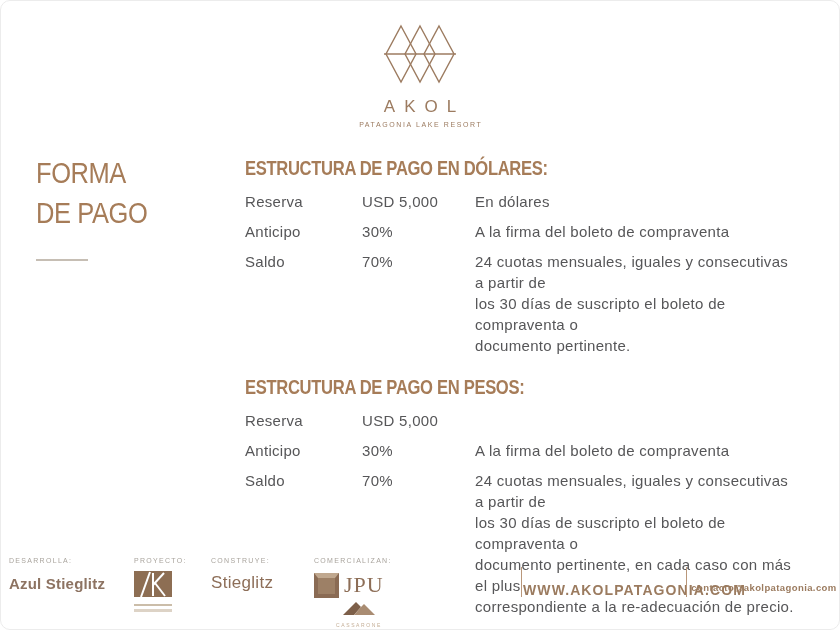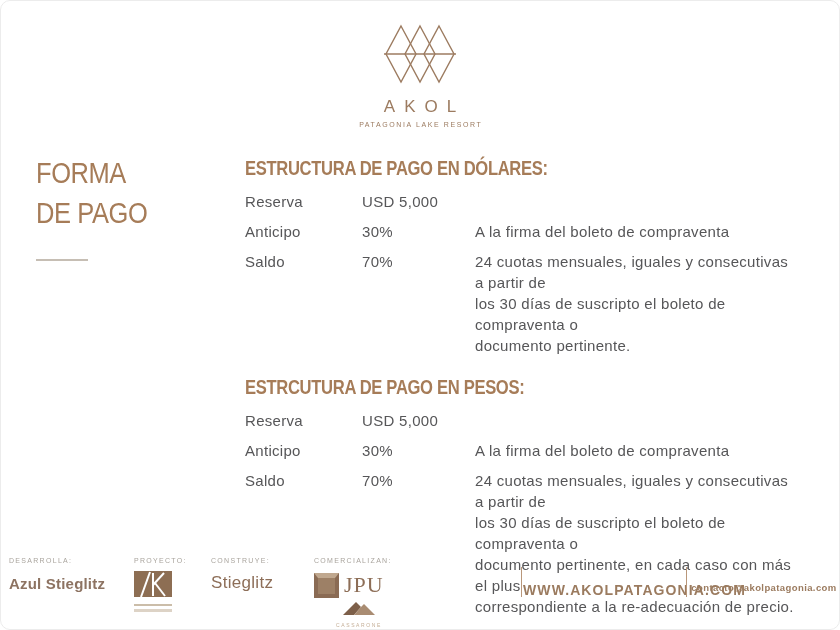--- a/index.html
+++ b/index.html
@@ -81,20 +81,21 @@
     <div class="title-rule" style="position:absolute;left:35px;top:240px;"></div>
   </aside>
 
   <main class="content">
 
     <section class="section">
       <h2 class="section-heading">ESTRUCTURA DE PAGO EN DÓLARES:</h2>
       <div class="row">
         <div class="label">Reserva</div>
         <div class="value">USD 5,000</div>
+        <div class="desc">En dólares</div>
       </div>
       <div class="row">
         <div class="label">Anticipo</div>
         <div class="value">30%</div>
         <div class="desc">A la firma del boleto de compraventa</div>
       </div>
       <div class="row">
         <div class="label">Saldo</div>
         <div class="value">70%</div>
         <div class="desc">24 cuotas mensuales, iguales y consecutivas a partir de

